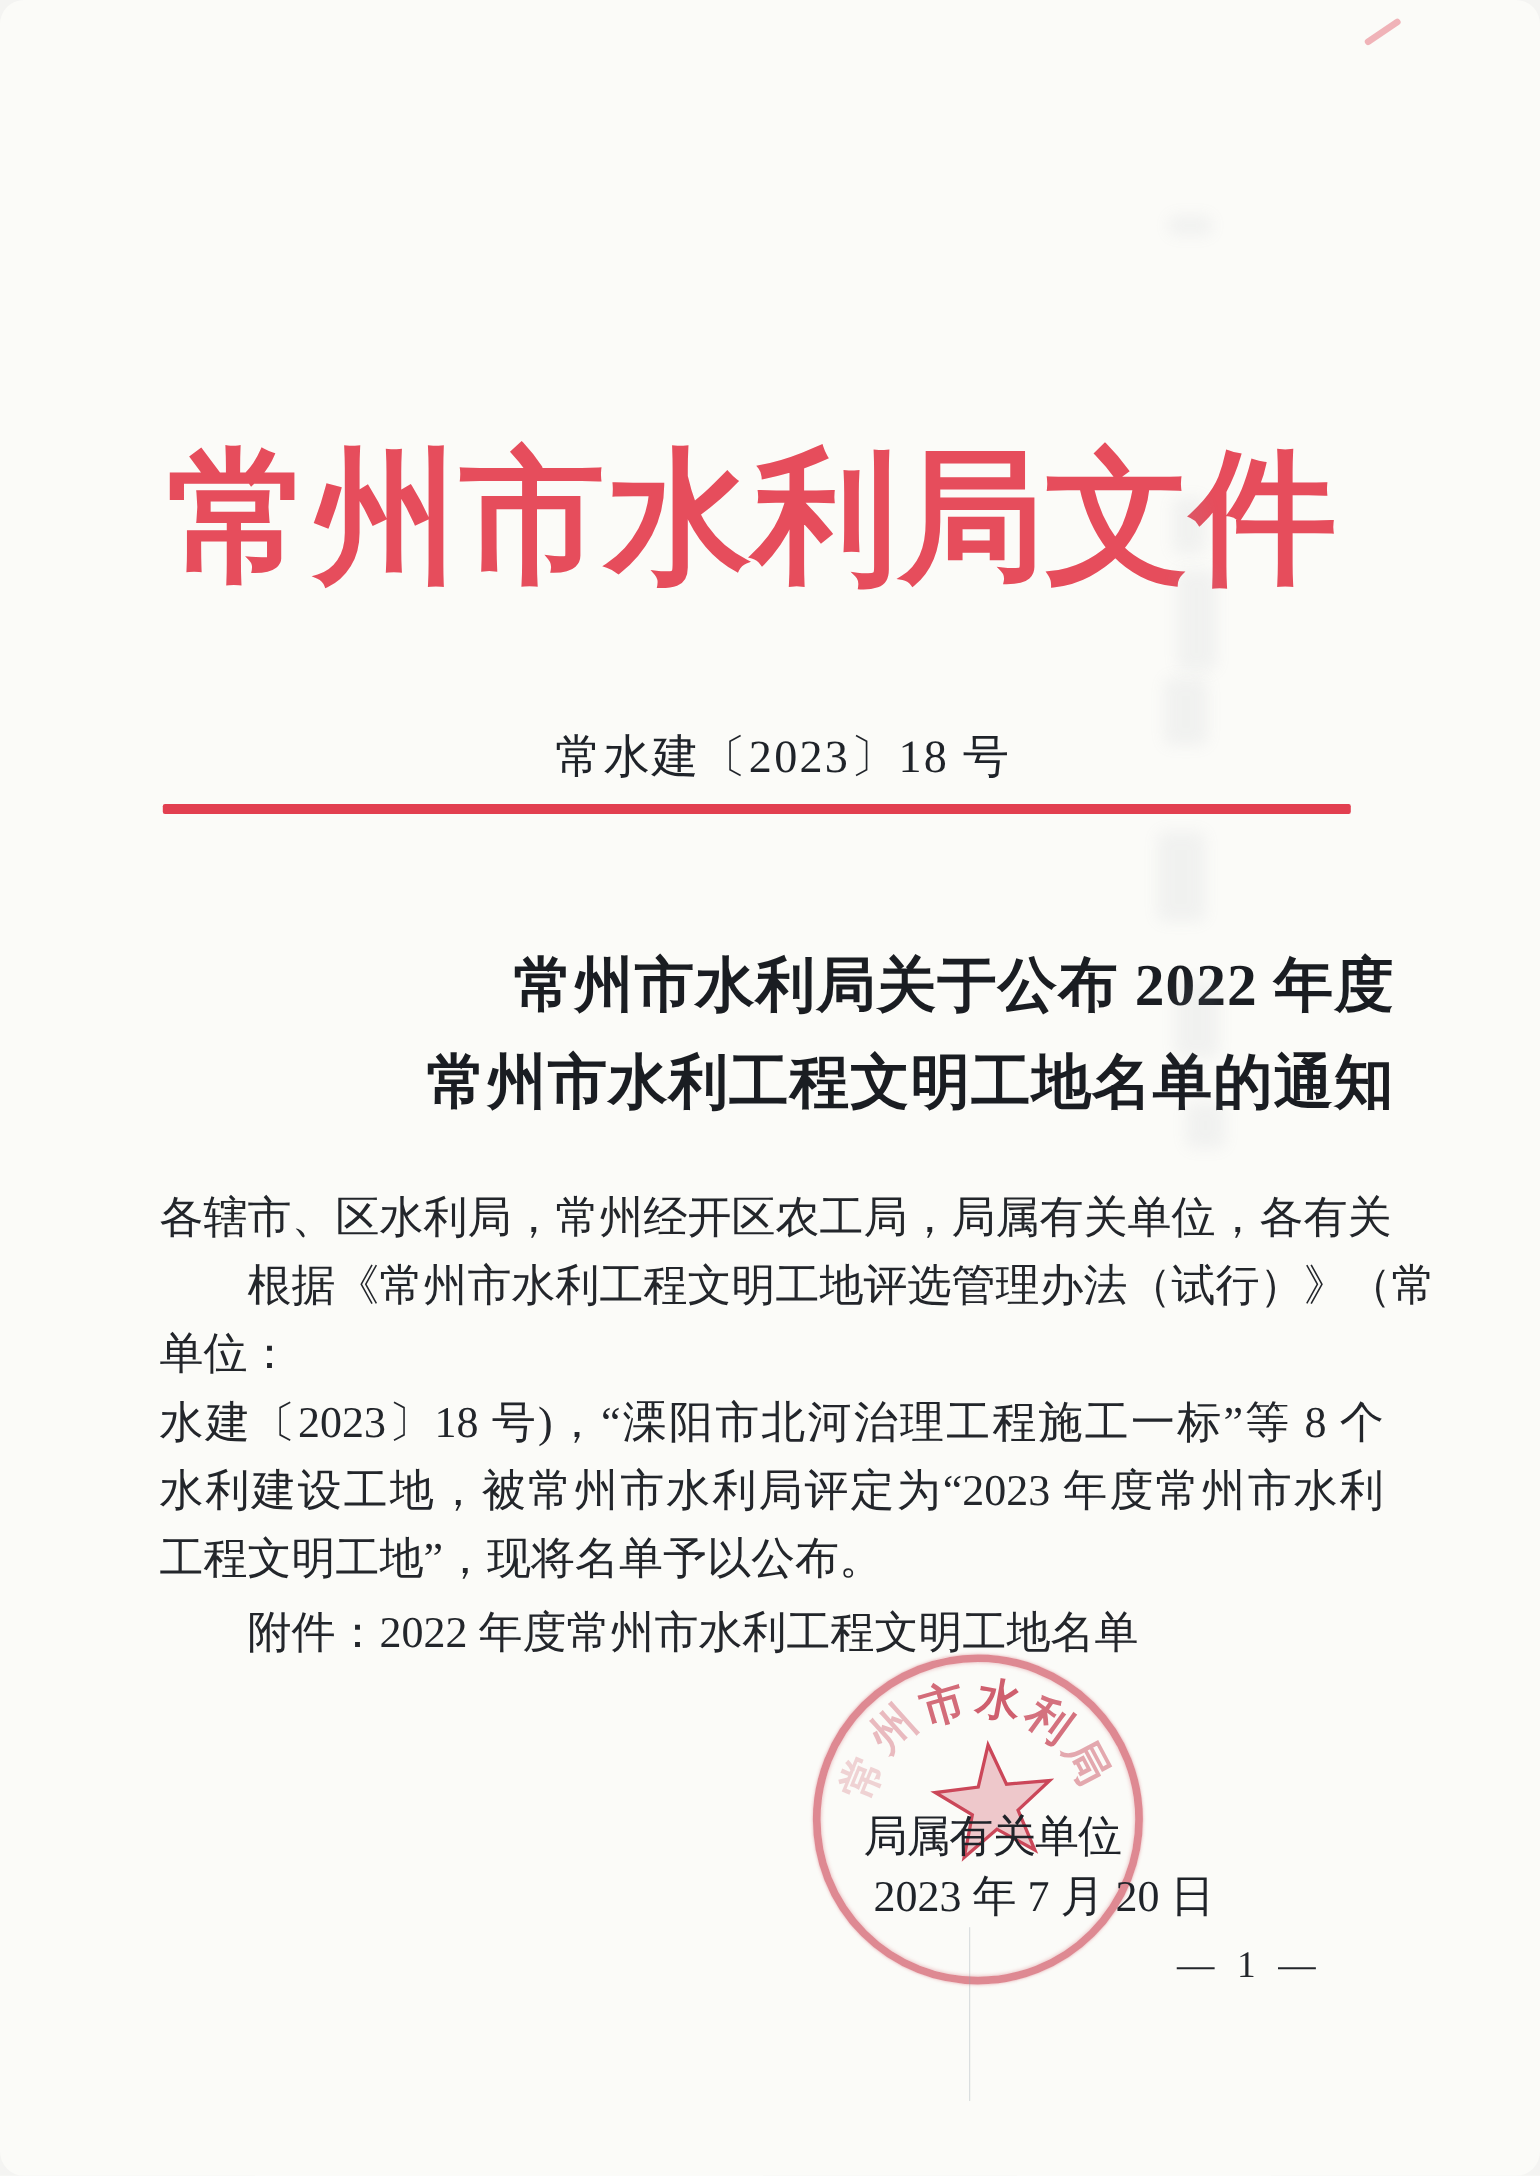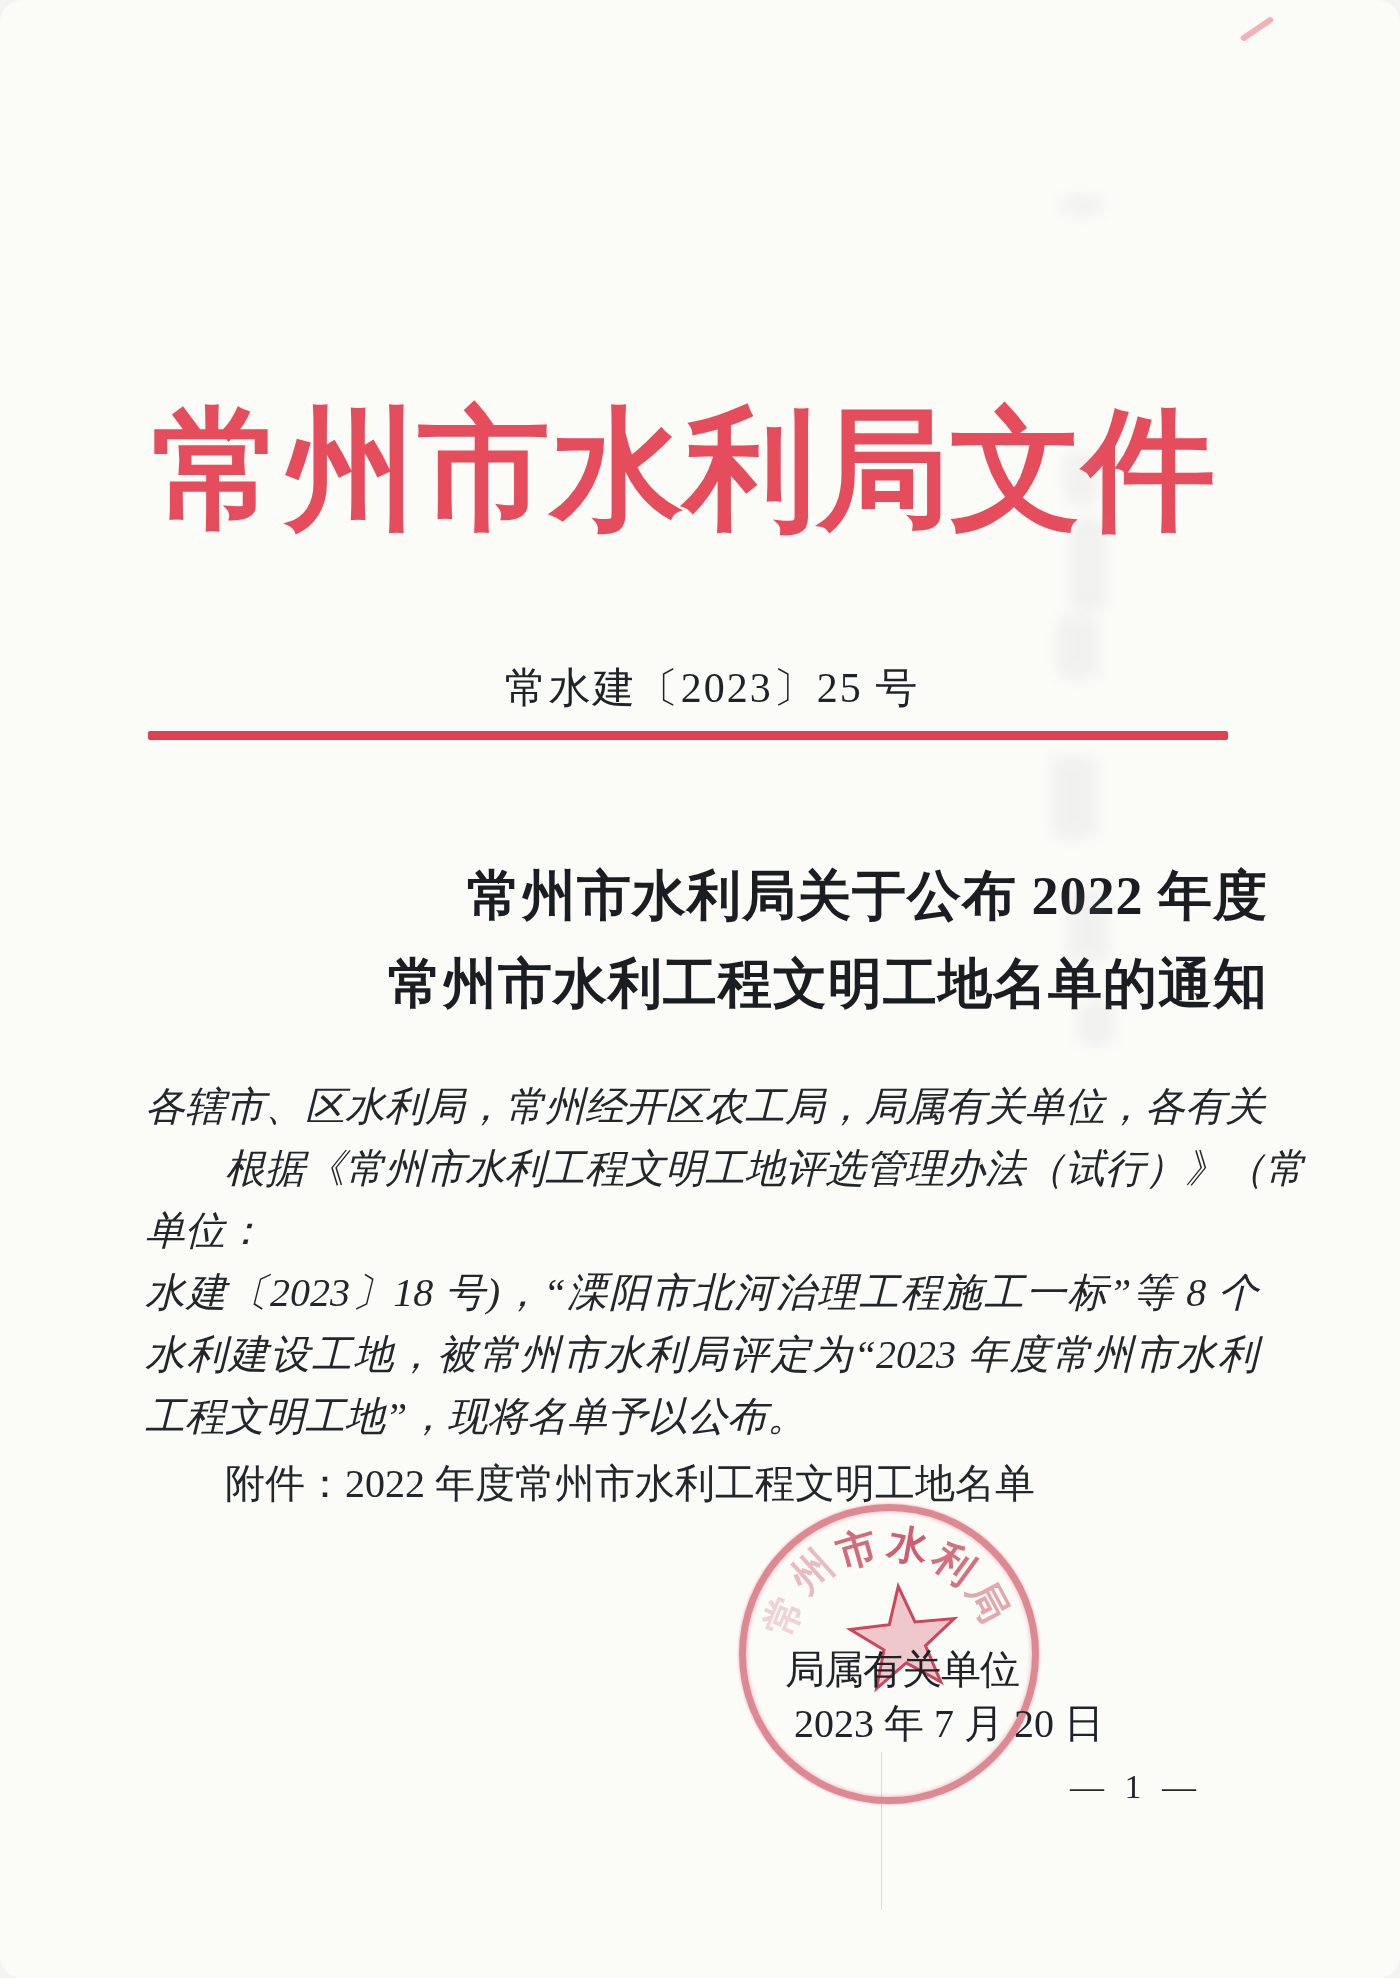--- a/index.html
+++ b/index.html
@@ -39,21 +39,20 @@
     letter-spacing:1px;white-space:nowrap;
   }
   
   .body-block{
     position:absolute;top:1076px;left:145px;width:1113px;
     font-size:40px;color:#23262b;
   }
   .bline{
     height:62px;line-height:62px;white-space:nowrap;
     text-align:justify;
-    font-style:italic;
   }
   .bline.jfull{text-align-last:justify;}
   .bline.indent{text-indent:2em;}
   .attachment{
     position:absolute;top:1456px;left:145px;width:1113px;
     font-size:40px;line-height:56px;color:#23262b;text-indent:2em;white-space:nowrap;
   }
   
   .seal{
     position:absolute;top:1504px;left:739px;width:286px;height:286px;
@@ -105,21 +104,21 @@
   .g6{left:1068px;top:892px;width:40px;height:70px;}
   .g7{left:1078px;top:1002px;width:36px;height:42px;}
 </style>
 </head>
 <body>
 
 <div class="page">
 
   <div class="red-header">常州市水利局文件</div>
 
-  <div class="doc-number">常水建〔2023〕25 号</div>
+  <div class="doc-number">常水建〔2023〕18 号</div>
 
   <div class="red-rule"></div>
 
   <div class="doc-title">
     <div>常州市水利局关于公布 2022 年度</div>
     <div>常州市水利工程文明工地名单的通知</div>
   </div>
 
   <div class="body-block">
     <div class="bline jfull">各辖市、区水利局，常州经开区农工局，局属有关单位，各有关</div>

